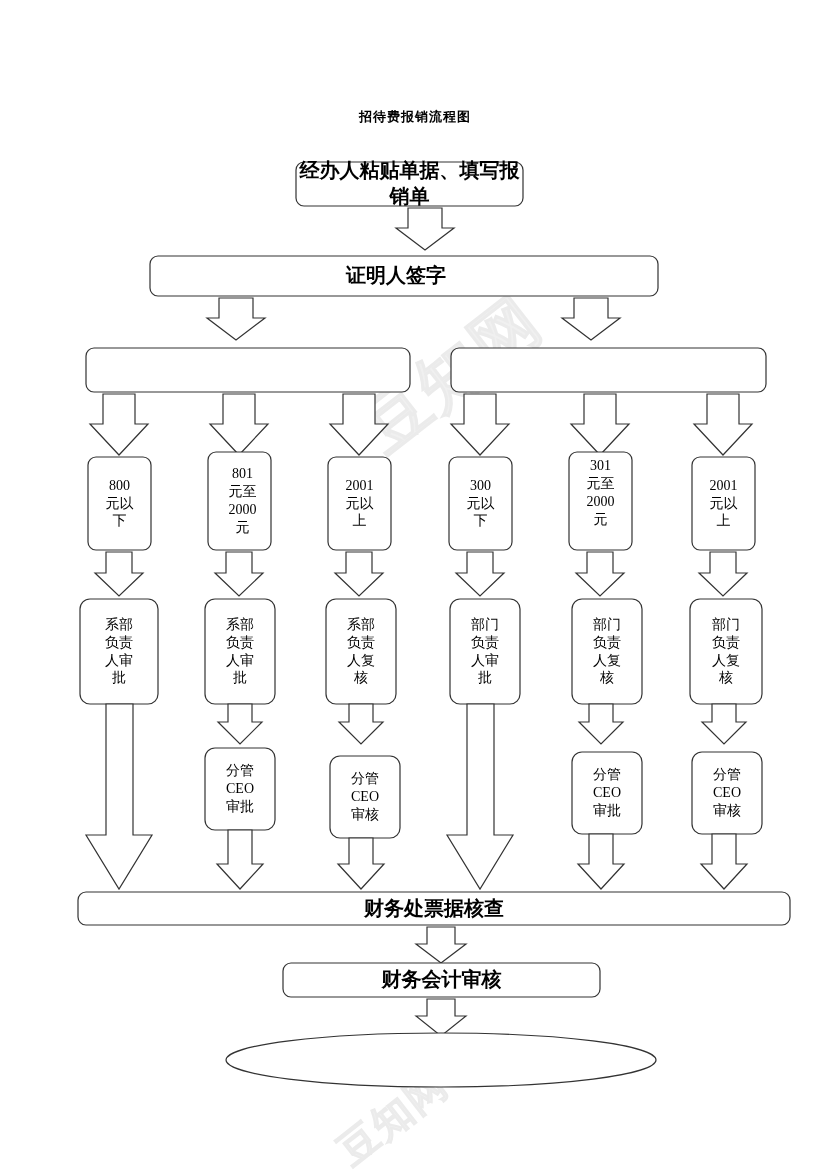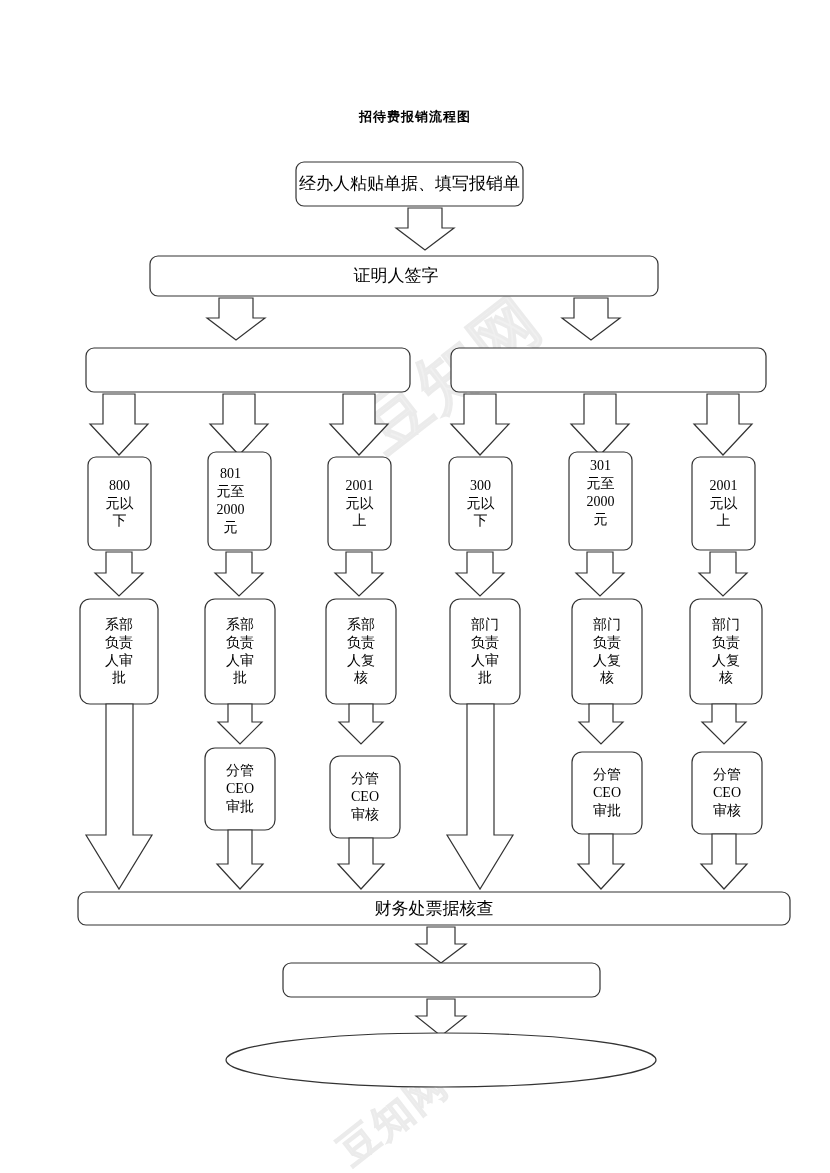--- a/index.html
+++ b/index.html
@@ -51,21 +51,21 @@
     pointer-events: none;
   }
   .t-title {
     position: absolute;
     left: 0; top: 108px; width: 830px;
     text-align: center;
     font-size: 13px;
     font-weight: bold;
     letter-spacing: 1px;
   }
-  .t-wide   { font-size: 17px; }
+  .t-wide   { font-size: 20px; font-weight: bold; }
   .t-small  { font-size: 14px; }
 </style>
 </head>
 <body>
 
 <div id="page">
 
   <div class="wm" id="wm1">豆知网</div>
   <div class="wm" id="wm2">豆知网</div>
 
@@ -147,21 +147,21 @@
 
     <ellipse class="shp" cx="441" cy="1060" rx="215" ry="27"></ellipse>
   </svg>
 
   <div class="node-text t-wide" style="left:296px; top:162px; width:227px; height:44px;">经办人粘贴单据、填写报销单</div>
   <div class="node-text t-wide" style="left:150px; top:256px; width:492px; height:40px;">证明人签字</div>
 
   <div class="node-text t-small" style="left:88px;  top:457px; width:63px; height:93px; white-space:pre-line;">800
 元以
 下</div>
-  <div class="node-text t-small" style="left:208px; top:452px; width:45px; height:98px; white-space:pre-line;text-align:center;">801
+  <div class="node-text t-small" style="left:220px; top:452px; width:45px; height:98px; white-space:pre-line;text-align:center;">801
 元至
 2000
 元</div>
   <div class="node-text t-small" style="left:328px; top:457px; width:63px; height:93px; white-space:pre-line;">2001
 元以
 上</div>
   <div class="node-text t-small" style="left:449px; top:457px; width:63px; height:93px; white-space:pre-line;">300
 元以
 下</div>
   <div class="node-text t-small" style="left:569px; top:444px; width:63px; height:98px; white-space:pre-line;">301
@@ -204,14 +204,15 @@
 CEO
 审核</div>
   <div class="node-text t-small" style="left:572px; top:752px; width:70px; height:82px; white-space:pre-line;">分管
 CEO
 审批</div>
   <div class="node-text t-small" style="left:692px; top:752px; width:70px; height:82px; white-space:pre-line;">分管
 CEO
 审核</div>
 
   <div class="node-text t-wide" style="left:78px;  top:892px;  width:712px; height:33px;">财务处票据核查</div>
+  <div class="node-text t-wide" style="left:283px; top:963px;  width:317px; height:34px;">财务会计审核</div>
 
 </div>
 
 </body></html>

